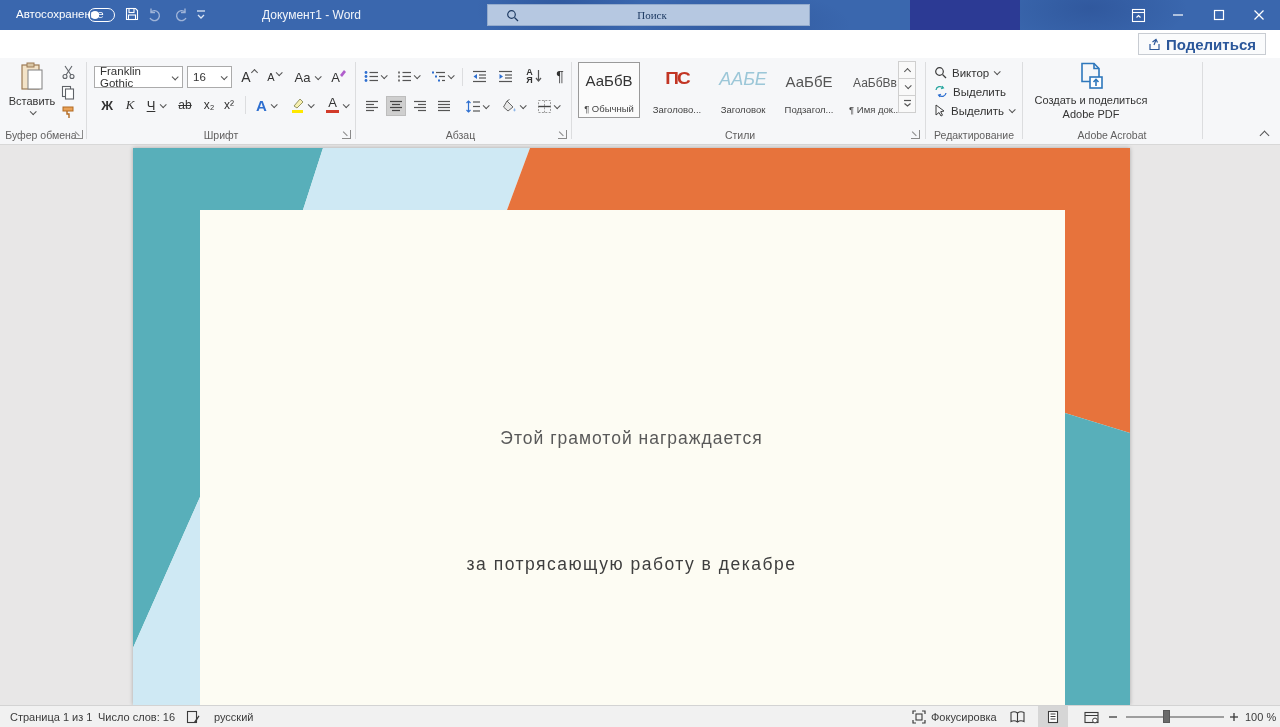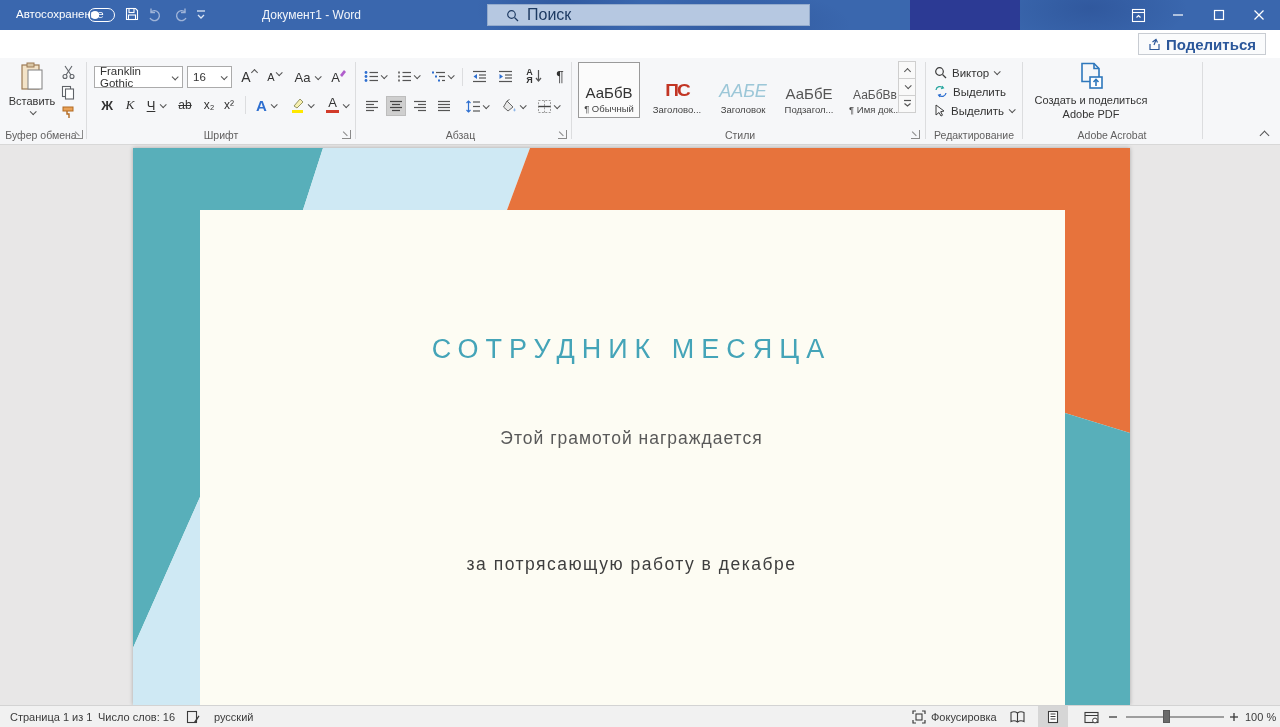--- a/index.html
+++ b/index.html
@@ -13,21 +13,21 @@
       radial-gradient(ellipse 120px 60px at 560px 10px, rgba(20,45,110,.25), transparent 70%),
       radial-gradient(ellipse 160px 50px at 740px 25px, rgba(20,45,110,.22), transparent 70%),
       radial-gradient(ellipse 140px 60px at 1090px 8px, rgba(20,45,110,.25), transparent 70%),
       #3A67AE; }
   .tb-autosave { position:absolute; left:16px; top:8px; font-size:11.5px; color:#FFFFFF; }
   .toggle { position:absolute; left:88px; top:8px; width:27px; height:14px; border:1.4px solid #FFFFFF; border-radius:8px; }
   .toggle .knob { position:absolute; left:2px; top:1.6px; width:8px; height:8px; border-radius:50%; background:#FFFFFF; }
   .tb-ic { position:absolute; top:6px; }
   .tb-title { position:absolute; left:262px; top:8px; font-size:12px; color:#F2F5FA; }
   .searchbox { position:absolute; left:487px; top:4px; width:323px; height:22px; background:#B6C8E1; border:1px solid #94ABCC; display:flex; align-items:center; }
-  .searchbox input { border:none; outline:none; background:transparent; font-size:16px; color:#1E3B63; width:250px; font-family:Liberation Sans, sans-serif; }
+  .searchbox input { border:none; outline:none; background:transparent; font-size:11px; color:#1E3B63; width:250px; font-family:Liberation Serif, serif;text-align:center; }
   .searchbox input::placeholder { color:#1E3B63; opacity:1; }
   .account-block { position:absolute; left:910px; top:0; width:110px; height:30px; background:#2C3A94; }
   .winbtn { position:absolute; top:0; width:42px; height:30px; display:flex; align-items:center; justify-content:center; }
 
   
   .tabrow { position:absolute; left:0; top:30px; width:1280px; height:28px; background:#FFFFFF; }
   .tabs { position:absolute; left:12px; top:0; height:28px; display:flex; gap:27px; align-items:center; }
   .tab { font-size:12px; color:#4A4A4A; position:relative; padding:6px 2px; cursor:default; white-space:nowrap; }
   .tab.active { color:#222; font-weight:700; }
   .tab.active::after { content:""; position:absolute; left:0; right:0; bottom:1px; height:3px; background:#2B579A; border-radius:2px; }
@@ -43,21 +43,21 @@
   .chv { display:inline-block; width:5px; height:5px; border-right:1.2px solid #555; border-bottom:1.2px solid #555; transform:rotate(45deg) translateY(-1px); }
   .chv-up { display:inline-block; width:7px; height:7px; border-right:1.4px solid #555; border-bottom:1.4px solid #555; transform:rotate(-135deg); }
   .rbtn { position:absolute; display:flex; align-items:center; justify-content:center; }
   .letter { font-size:13px; color:#333; }
   .paste-btn { position:absolute; left:8px; top:4px; width:48px; height:62px; display:flex; flex-direction:column; align-items:center; }
   .paste-btn .lbl { font-size:11px; color:#333; margin-top:3px; }
   .combo { position:absolute; top:8px; height:22px; background:#FFFFFF; border:1px solid #ABABAB; display:flex; align-items:center; justify-content:space-between; padding:0 5px; }
   .combo span { font-size:11.5px; color:#333; }
   .stylecard { position:absolute; top:4px; width:62px; height:56px; display:flex; flex-direction:column; align-items:center; justify-content:flex-end; padding-bottom:3px; }
   .stylecard.sel { border:1px solid #9A9A9A; background:#FBFBFB; }
-  .stylecard .nm { font-size:9.5px; color:#444; margin-top:2px; white-space:nowrap;text-align:center; }
+  .stylecard .nm { font-size:9.5px; color:#444; margin-top:14px; white-space:nowrap;text-align:center; }
   .prev0 { font-size:15px; color:#333; }
   .prev1 { font-size:19px; font-weight:800; color:#C23524; letter-spacing:-2px; transform:scaleY(.85); }
   .prev2 { font-size:18px; color:#9CC7D8;font-style:italic; }
   .prev3 { font-size:15px; color:#555; }
   .prev4 { font-size:12px; color:#555; }
   .scrollcol { position:absolute; left:898px; top:4px; width:18px; }
   .scrollcol .sb { width:18px; height:18px; border:1px solid #CFCFCF; background:#F9F9F9; display:flex; align-items:center; justify-content:center; margin-top:-1px; }
   .edit-row { position:absolute; left:934px; height:17px; display:flex; align-items:center; gap:5px; }
   .edit-row span.t { font-size:11.5px; color:#333; }
   .bigbtn { position:absolute; top:4px; display:flex; flex-direction:column; align-items:center; }
@@ -467,21 +467,20 @@
   <div class="docarea">
     <div class="page">
       <svg class="shapes" width="997" height="557" viewBox="0 0 997 557">
         <polygon points="0,0 190,0 170,62 0,62" fill="#58AFBA"></polygon>
         <polygon points="0,62 67,62 67,349 0,500" fill="#58AFBA"></polygon>
         <polygon points="190,0 397,0 374,62 170,62" fill="#CFE9F4"></polygon>
         <polygon points="397,0 997,0 997,285 932,265 932,62 374,62" fill="#E7733C"></polygon>
         <polygon points="932,265 997,285 997,557 932,557" fill="#58AFBA"></polygon>
         <polygon points="0,500 67,349 67,557 0,557" fill="#CFE9F4"></polygon>
       </svg>
-      <div class="doc-text doc-heading">СОТРУДНИК МЕСЯЦА</div>
       <div class="doc-text doc-subtitle">Этой грамотой награждается</div>
       <div class="doc-text doc-reason">за потрясающую работу в декабре</div>
     </div>
   </div>
 
   <div class="statusbar">
     <div class="sb-item" style="left:10px">
       <span>Страница 1 из 1</span>
     </div>
     <div class="sb-item" style="left:98px">

